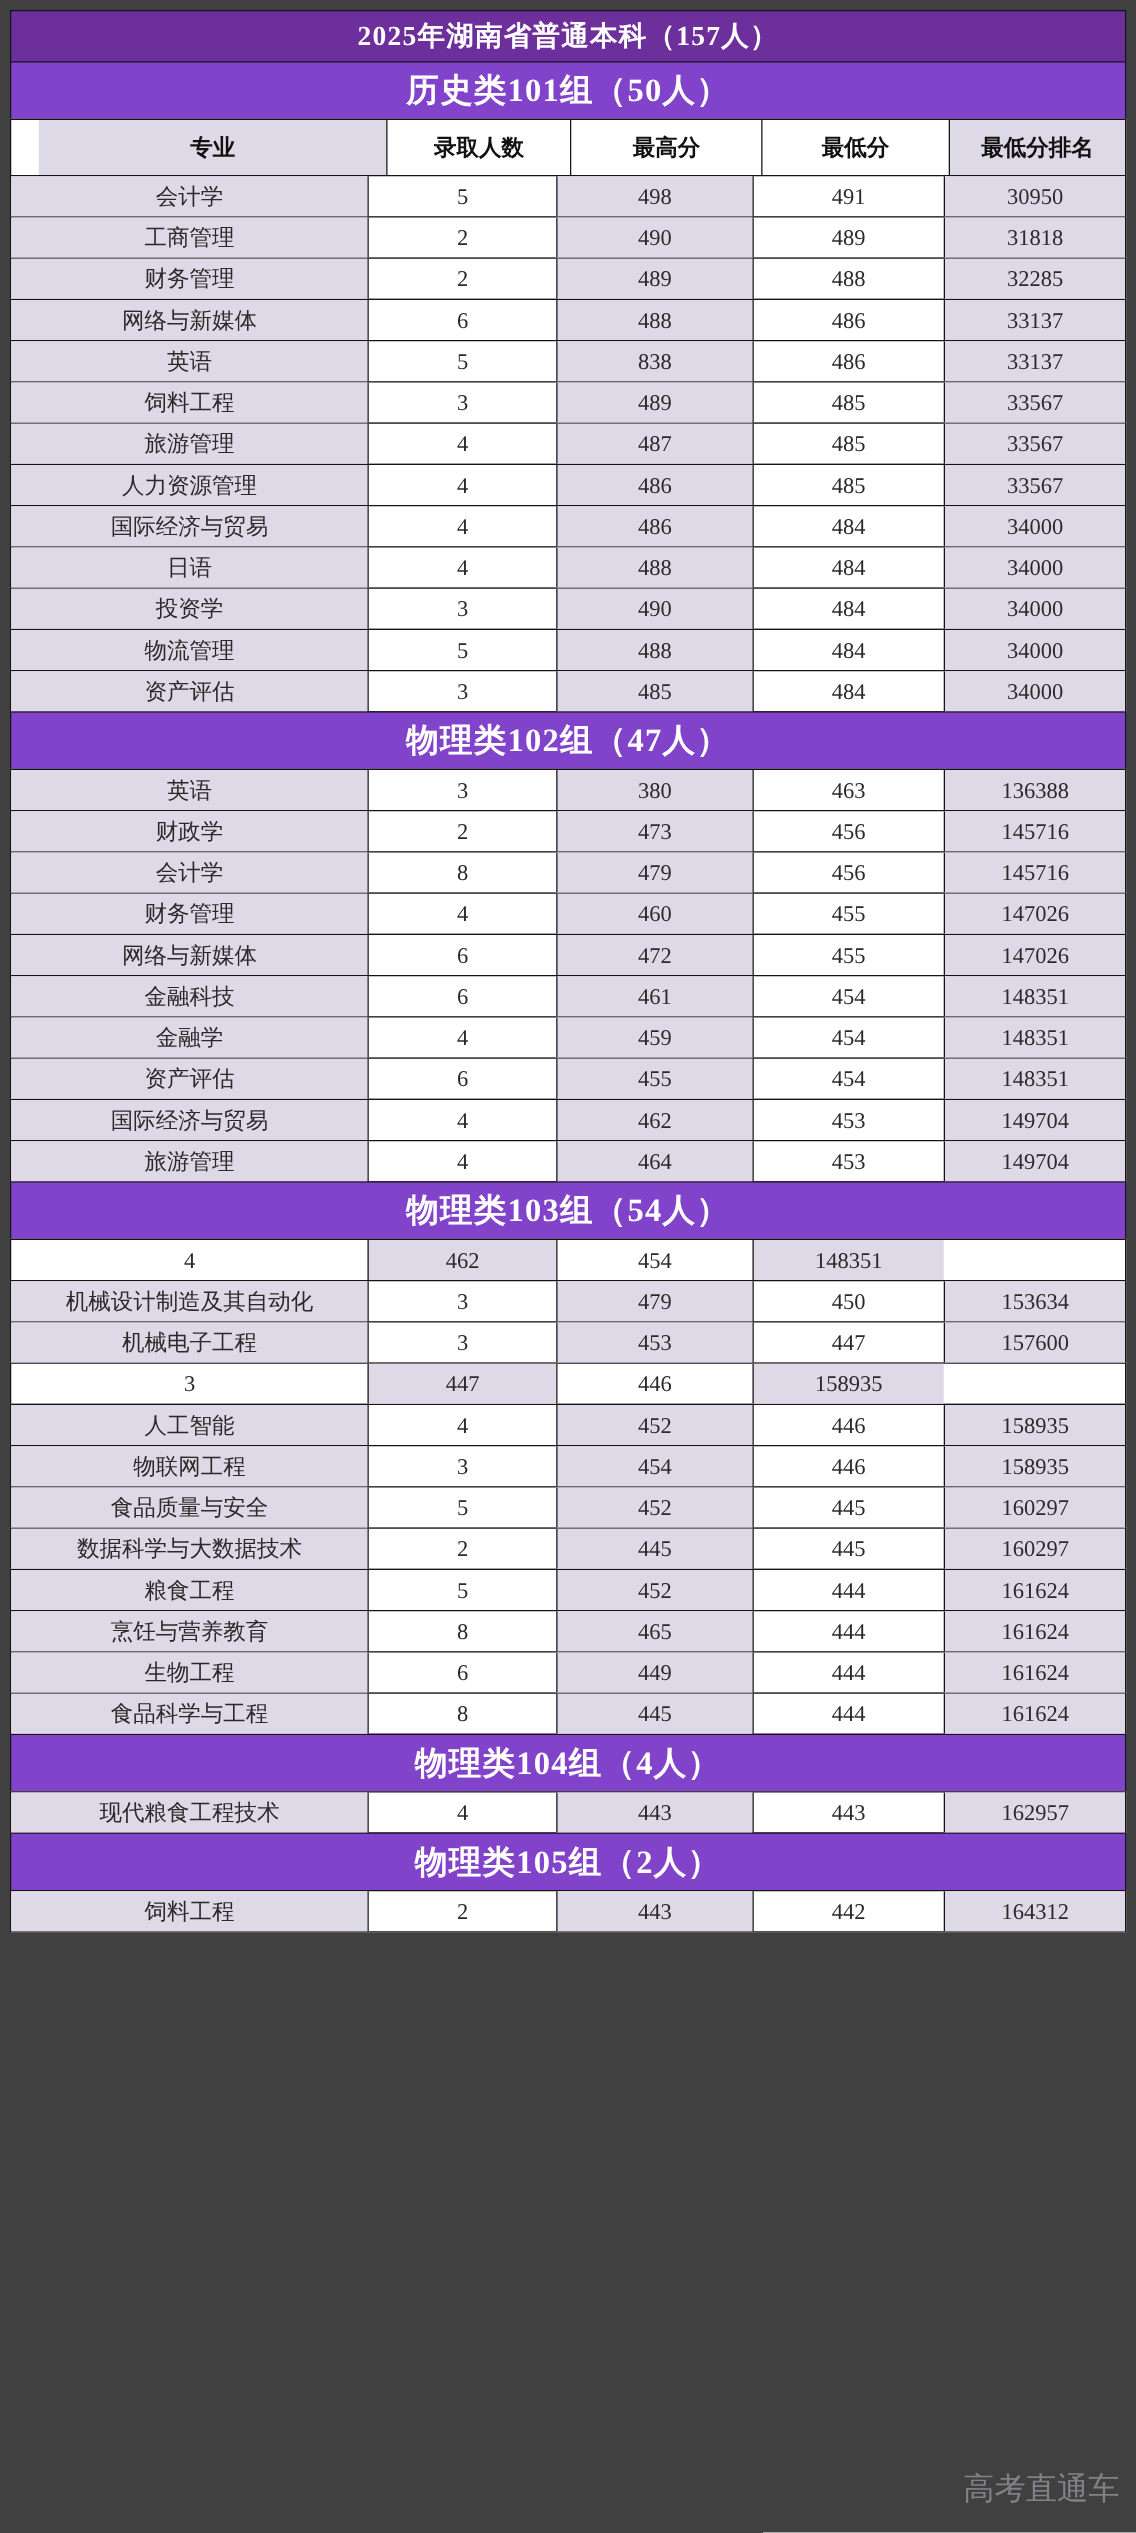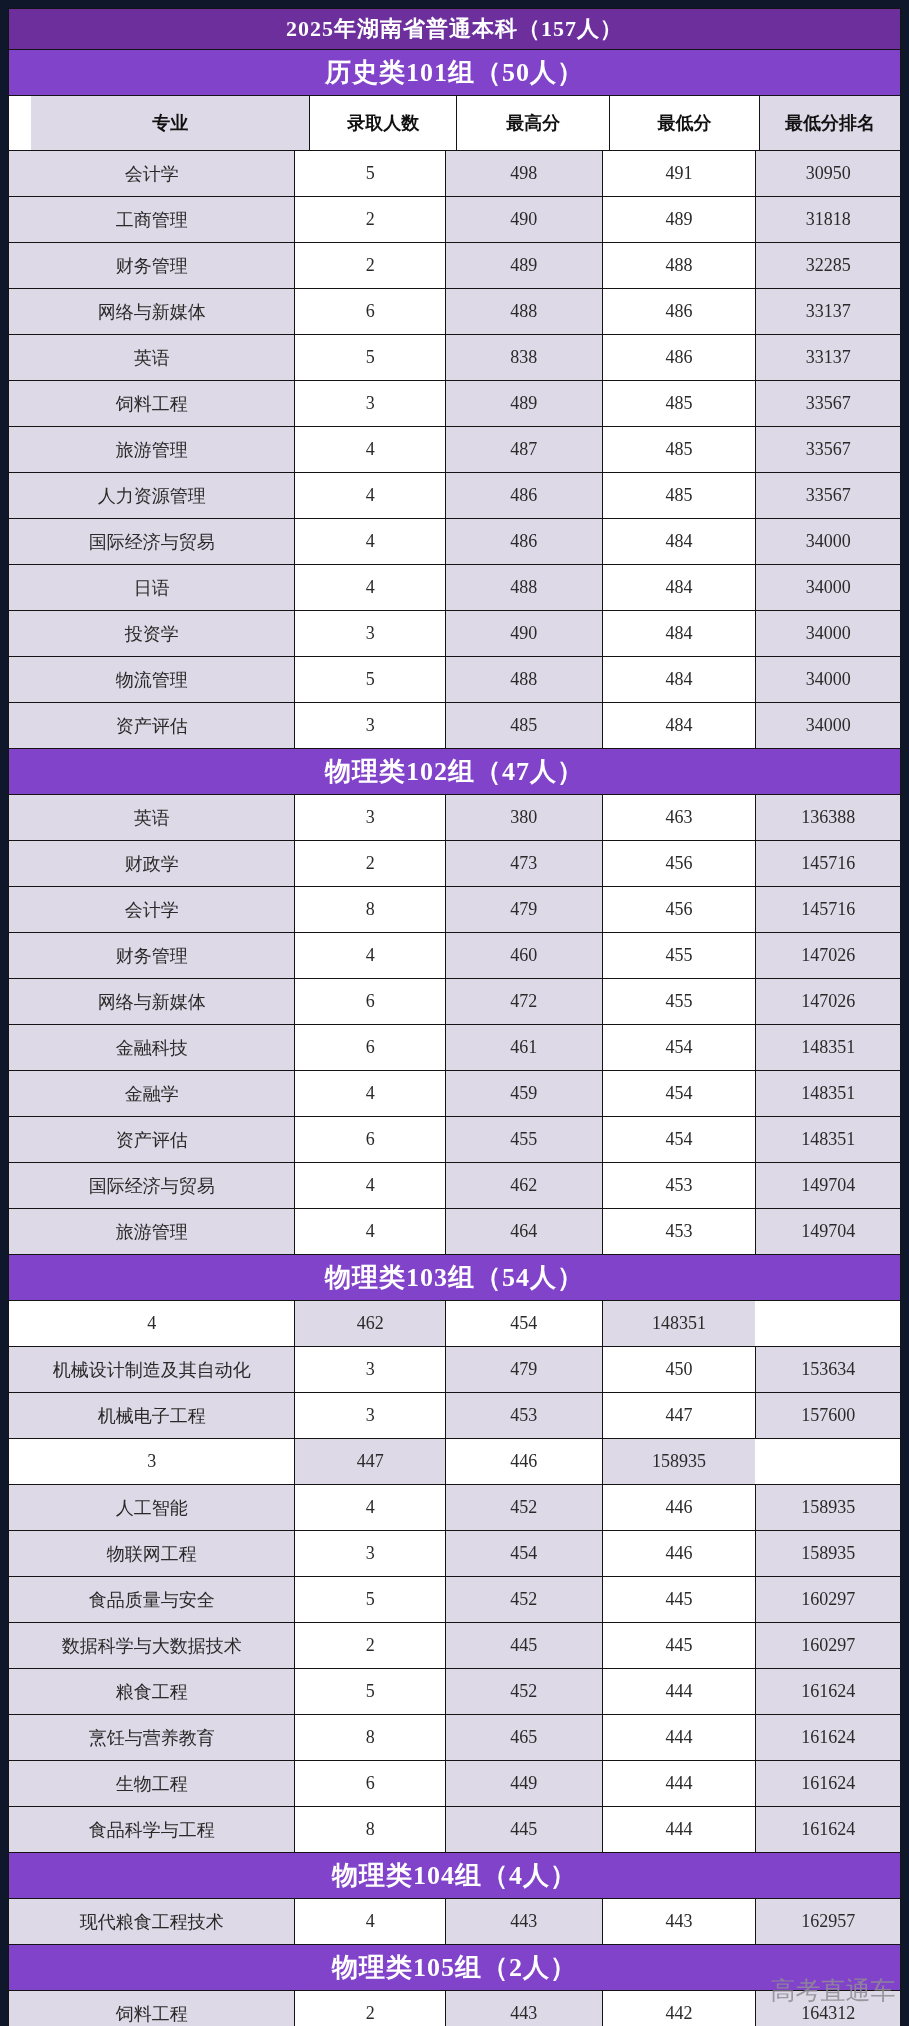--- a/index.html
+++ b/index.html
@@ -10,21 +10,21 @@
     --cell-text:#2A2A2A;
     --watermark:#8F8C93;
   }
   html,body{margin:0;padding:0;background:#ffffff;}
   body{width:909px;font-family:"Liberation Serif","DejaVu Serif",serif;}
   .sheet{
     position:relative;
     width:909px;height:2026px;
     box-sizing:border-box;
     padding:8px 8px 0 8px;
-    background:#0f172a;
+    background:#404040;
     overflow:hidden;
   }
   .title-bar{
     box-sizing:border-box;
     height:42px;
     background:var(--title-bar);
     border:1px solid var(--border);
     color:#ffffff;
     font-size:22px;font-weight:bold;letter-spacing:1px;
     display:flex;align-items:center;justify-content:center;
@@ -36,26 +36,26 @@
     background:var(--section-bar);
     border:1px solid var(--border);
     color:#ffffff;
     font-size:26px;font-weight:bold;letter-spacing:1px;
     display:flex;align-items:center;justify-content:center;
   }
   .t-row{
     box-sizing:border-box;
     display:grid;
     grid-template-columns:286fr 151fr 157fr 154fr 145fr;
-    height:47px;
+    height:34px;
     margin-top:-1px;
     border:1px solid var(--border);
     background:#ffffff;
   }
-  .t-row.header{height:56px;padding-left:22px;}
+  .t-row.header{height:46px;padding-left:22px;}
   .cell{
     box-sizing:border-box;
     display:flex;align-items:center;justify-content:center;
     font-size:18px;
     color:var(--cell-text);
     overflow:hidden;
     white-space:nowrap;
     padding:0 3px;
   }
   .cell + .cell{border-left:1px solid var(--border);}

